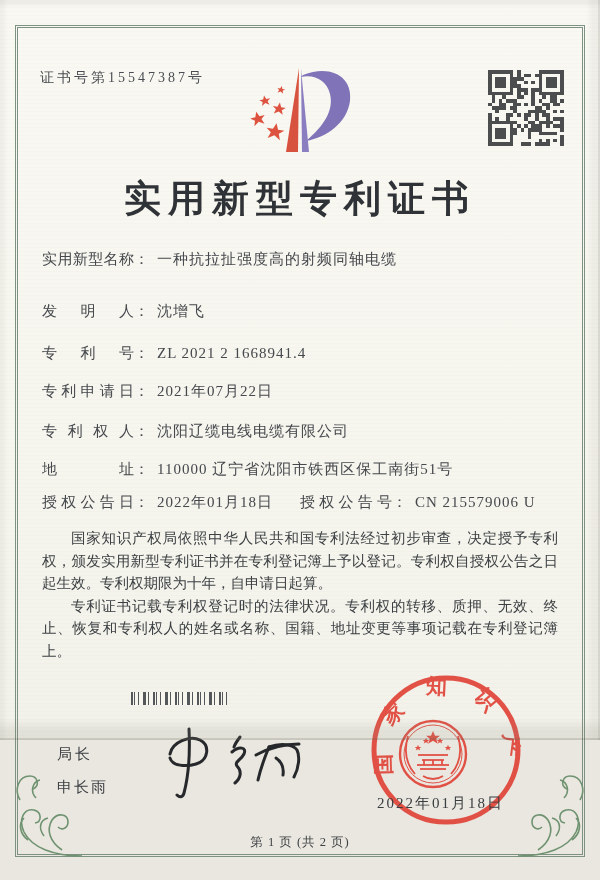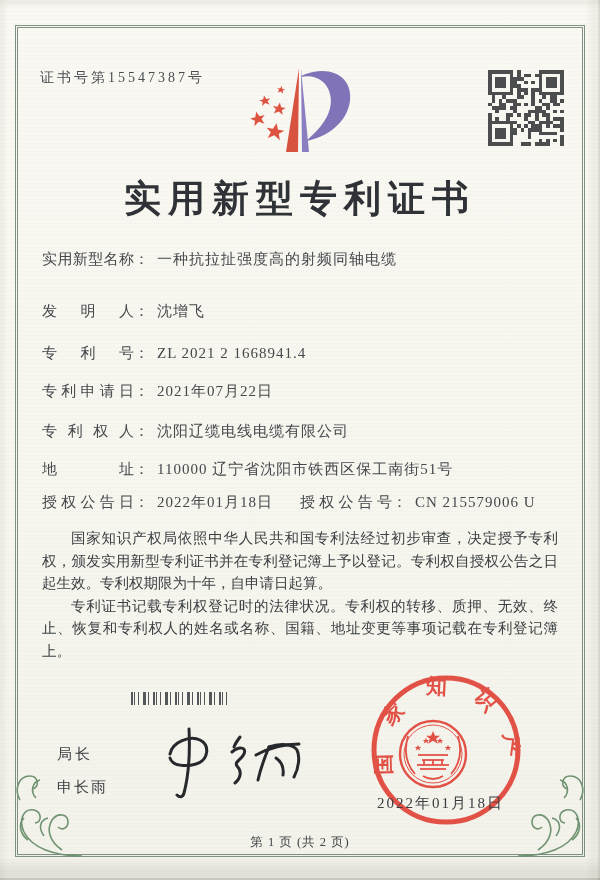--- a/index.html
+++ b/index.html
@@ -2,21 +2,21 @@
 <html><head>
 <meta charset="utf-8">
 <style>
   html,body{margin:0;padding:0;}
   body{
     width:600px;height:880px;overflow:hidden;
     font-family:"Liberation Serif","DejaVu Serif",serif;
     background:#e9e7df;
   }
   .photo{
-    position:relative;width:600px;height:880px;
+    position:relative;width:600px;height:740px;
     background:
       repeating-linear-gradient(0deg, rgba(90,90,70,0.02) 0 1px, rgba(0,0,0,0) 1px 4px),
       linear-gradient(180deg,#f9f8f2 0%,#f6f5ee 60%,#f3f2ea 100%);
   }
   .photo::after{
     content:"";position:absolute;inset:0;pointer-events:none;
     background:
       linear-gradient(to top, rgba(105,103,90,.30) 0 2px, rgba(140,138,126,.16) 2px 9px, rgba(0,0,0,0) 22px),
       linear-gradient(to left, rgba(115,113,102,.22) 0 2px, rgba(150,148,138,.10) 2px 7px, rgba(0,0,0,0) 14px),
       linear-gradient(to bottom, rgba(130,128,116,.10) 0 2px, rgba(0,0,0,0) 8px),

